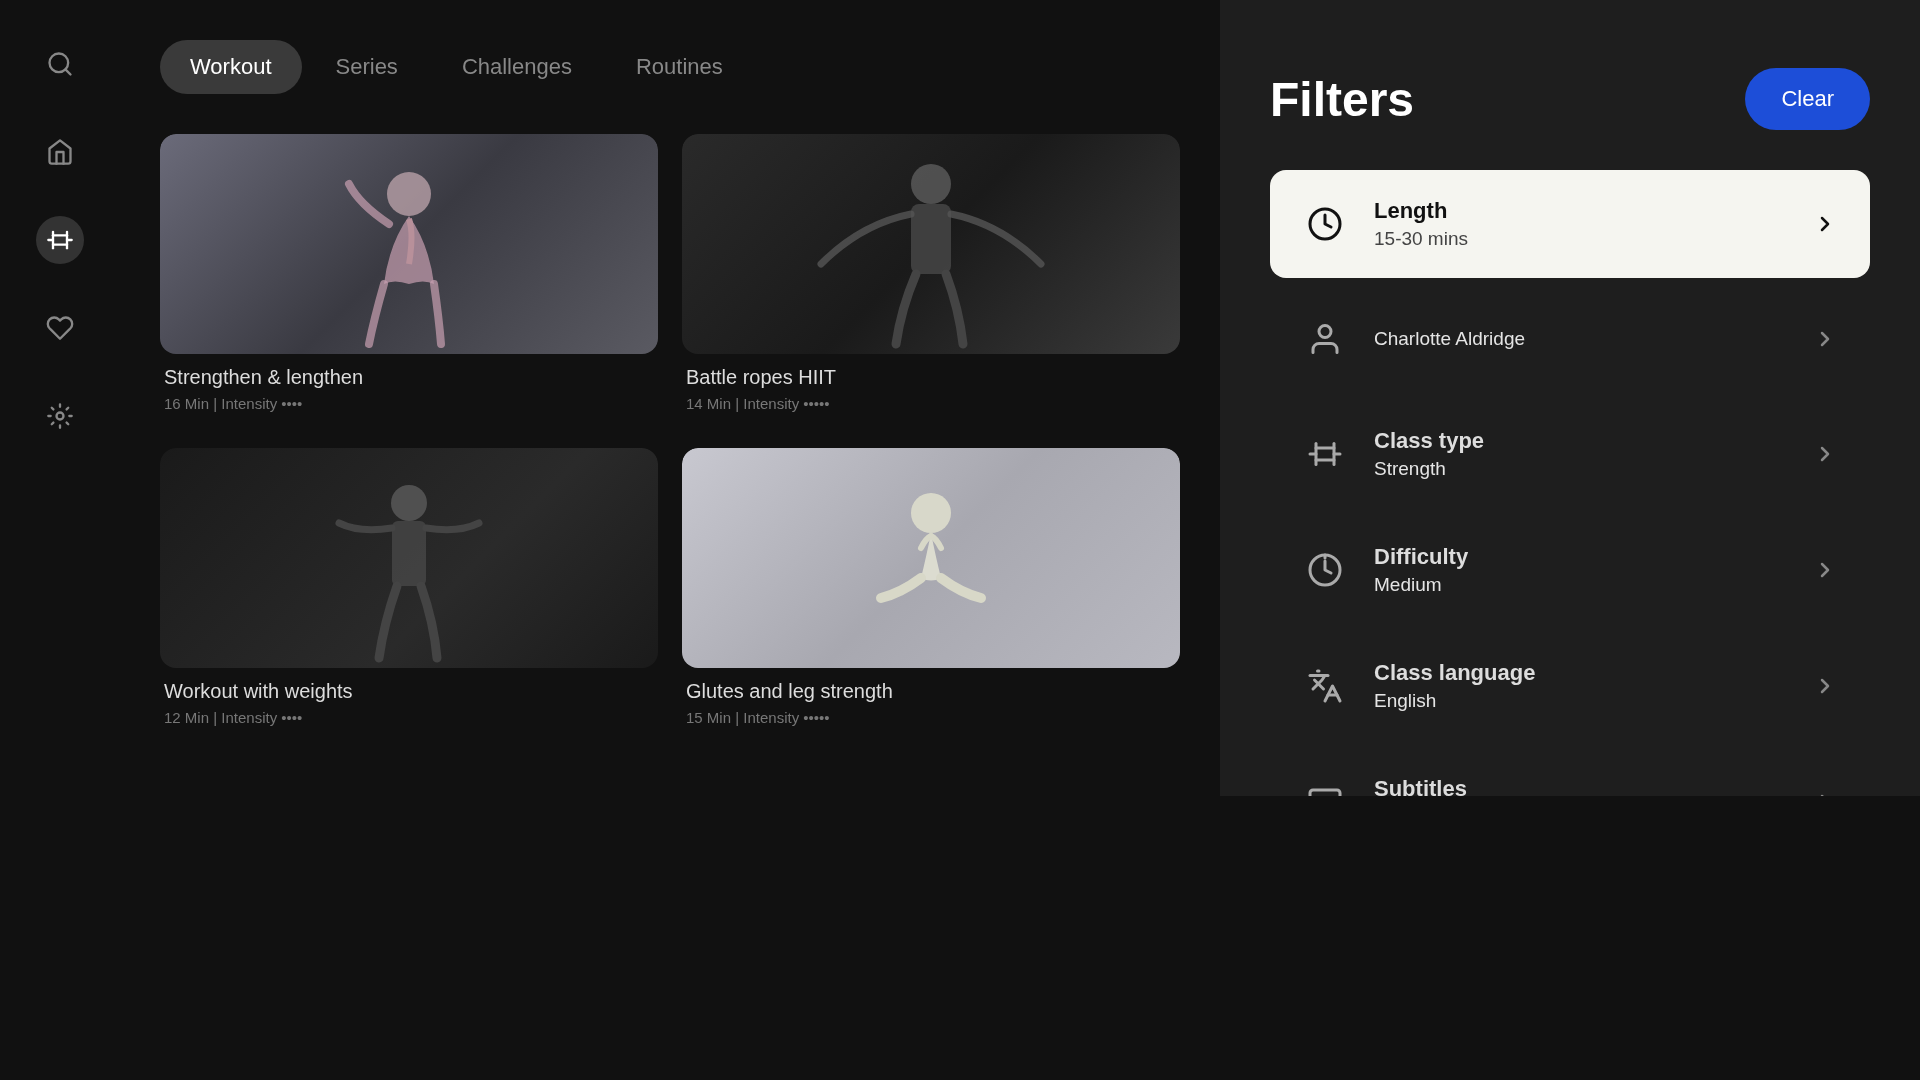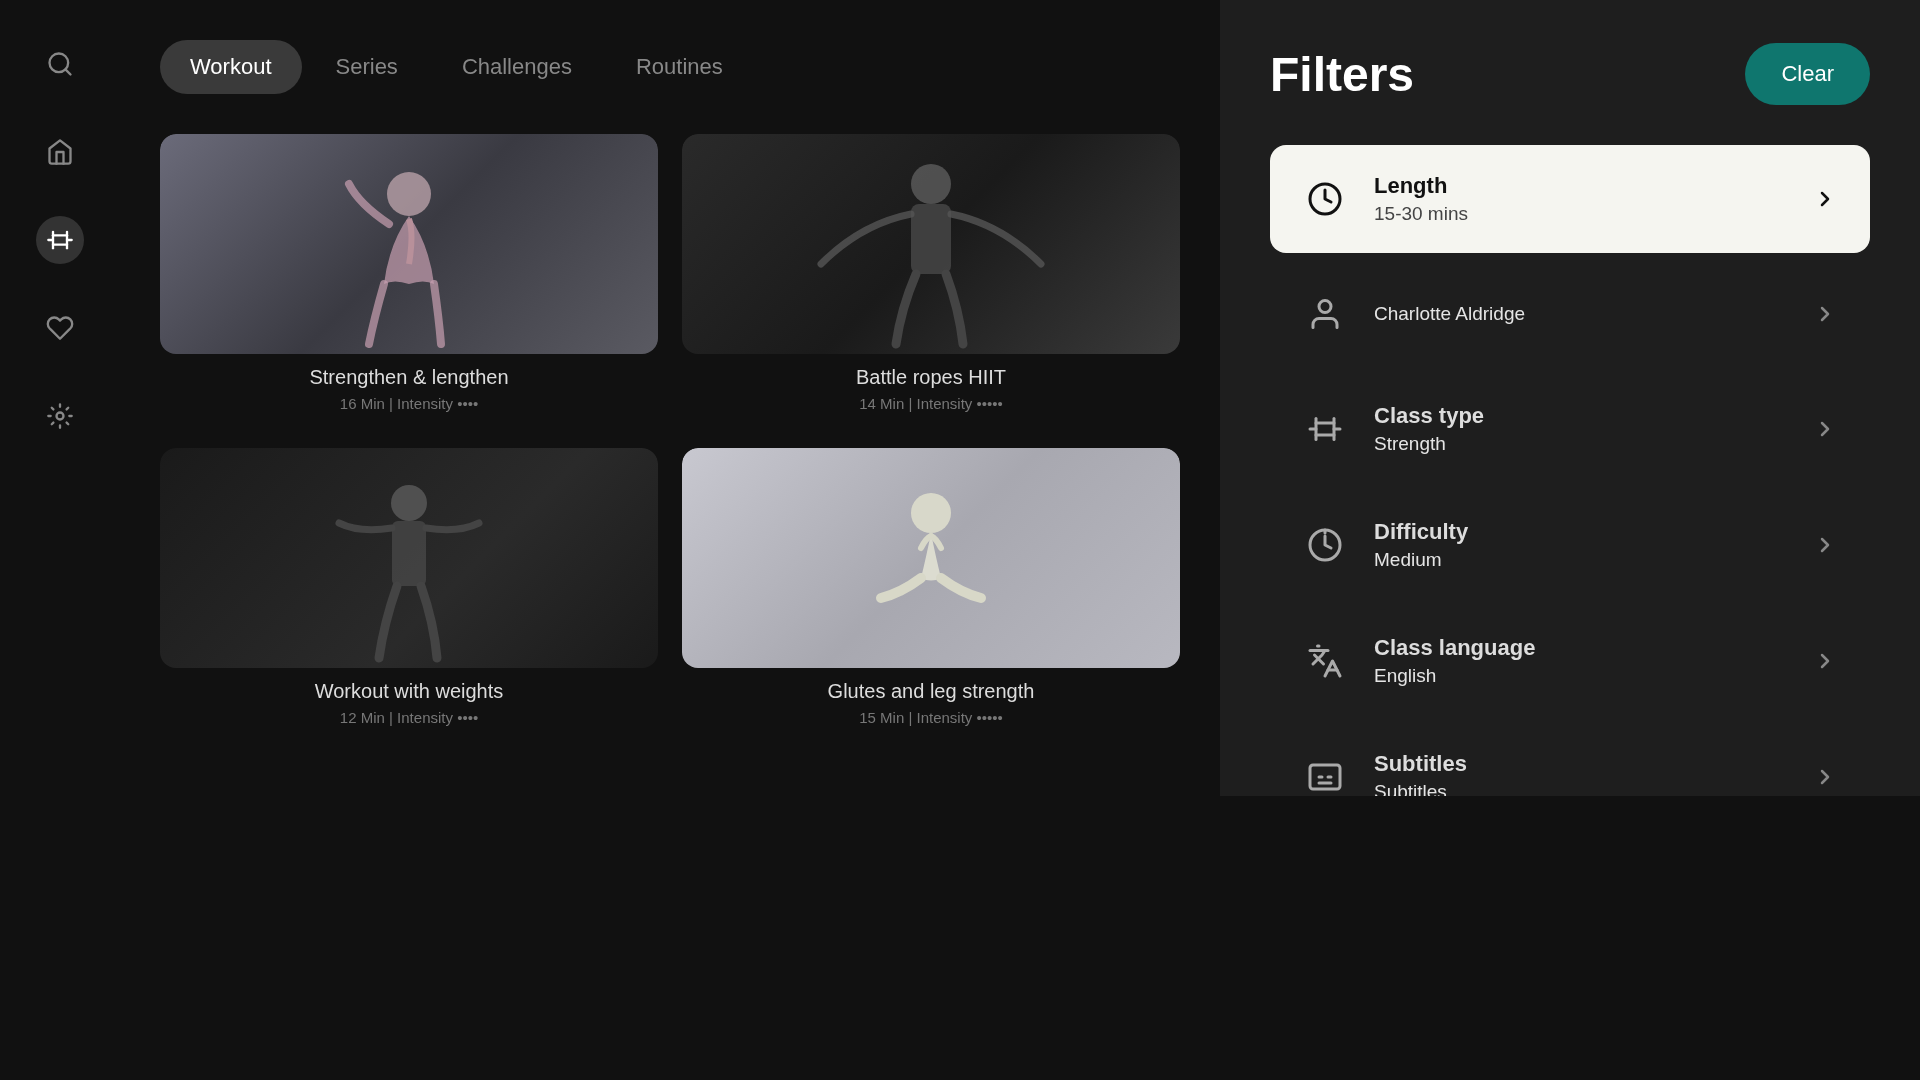--- a/index.html
+++ b/index.html
@@ -85,21 +85,20 @@
       grid-template-columns: repeat(2, 1fr);
       gap: 24px;
       overflow: hidden;
     }
 
     .workout-card {
       border-radius: 16px;
       overflow: hidden;
       position: relative;
       cursor: pointer;
-      text-align: center;
     }
 
     
     .img-placeholder {
       width: 100%;
       height: 220px;
       border-radius: 16px;
       position: relative;
       overflow: hidden;
     }
@@ -134,40 +133,40 @@
     .card-meta {
       font-size: 15px;
       color: #777777;
     }
 
     
     .filters-panel {
       width: 700px;
       height: 796px;
       background: #1e1e1e;
-      padding: 43px 50px;
+      padding: 68px 50px;
       flex-shrink: 0;
       overflow-y: auto;
     }
 
     .filters-header {
       display: flex;
       justify-content: space-between;
       align-items: center;
       margin-bottom: 40px;
     }
 
     .filters-title {
       font-size: 48px;
       font-weight: 600;
       color: #ffffff;
     }
 
     .clear-btn {
-      background: #0f766e;
+      background: #1d4ed8;
       border: none;
       color: #ffffff;
       font-size: 22px;
       padding: 18px 36px;
       border-radius: 40px;
       cursor: pointer;
       font-weight: 400;
     }
 
     

